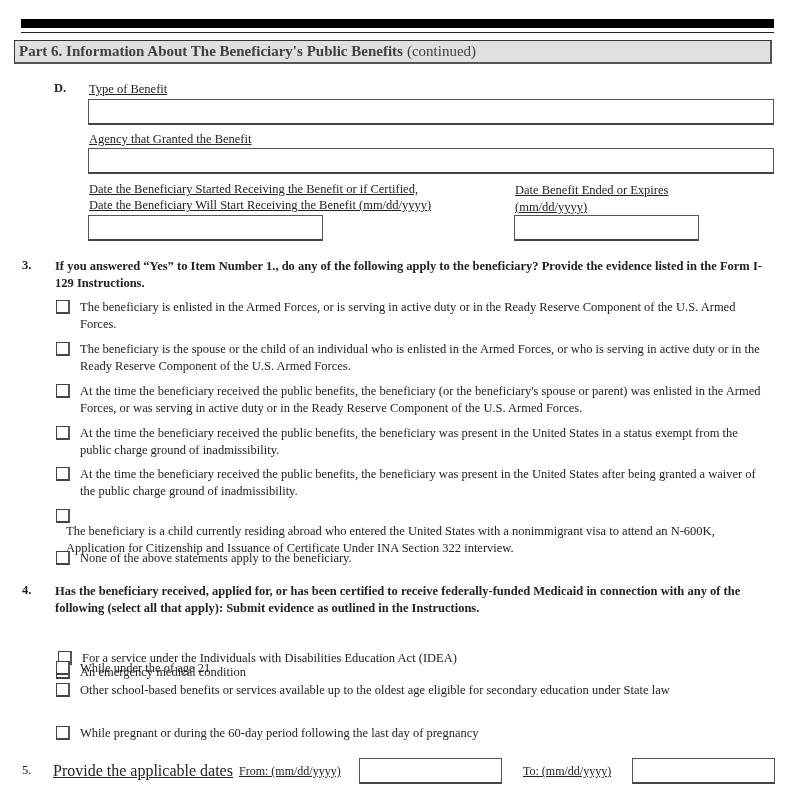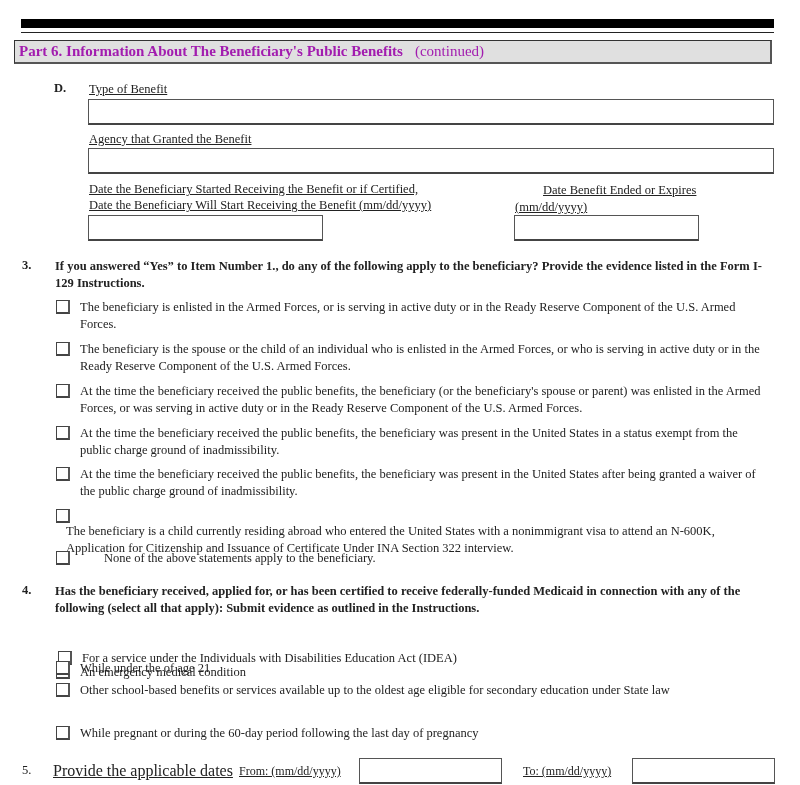--- a/index.html
+++ b/index.html
@@ -29,25 +29,25 @@
       left: 14px; top: 40px; width: 758px; height: 24px;
       background: #e0e0e0;
       border: 1px solid #333333;
       border-bottom: 2px solid #555555;
       border-right: 2px solid #555555;
       box-sizing: border-box;
       display: flex;
       align-items: center;
       padding-left: 4px;
       font-size: 15px;
-      color: #a21caf;
+      color: #404040;
       white-space: nowrap;
     }
     .part-header .bold { font-weight: bold; }
-    .part-header .cont { font-weight: normal; margin-left: 12px; }
+    .part-header .cont { font-weight: normal; margin-left: 4px; }
     .sec-letter {
       font-weight: bold;
       font-size: 12.5px;
     }
     .label {
       font-size: 12.5px;
       line-height: 16px;
       white-space: nowrap;
       text-decoration: underline;
     }
@@ -114,21 +114,21 @@
 <div class="abs label" style="left:89px; top:81px;">Type of Benefit</div>
 <input class="text-input" type="text" style="left: 88px; top: 99px; width: 686px; height: 26px;" value="">
 
 <div class="abs label" style="left:89px; top:131px;">Agency that Granted the Benefit</div>
 <input class="text-input" type="text" style="left: 88px; top: 148px; width: 686px; height: 26px;" value="">
 
 <div class="abs label" style="left:89px; top:181px;">Date the Beneficiary Started Receiving the Benefit or if Certified,</div>
 <div class="abs label" style="left:89px; top:197px;">Date the Beneficiary Will Start Receiving the Benefit (mm/dd/yyyy)</div>
 <input class="text-input" type="text" style="left: 88px; top: 215px; width: 235px; height: 26px;" value="">
 
-<div class="abs label" style="left:515px; top:182px;margin-left:28px;">Date Benefit Ended or Expires</div>
+<div class="abs label" style="left:515px; top:182px;">Date Benefit Ended or Expires</div>
 <div class="abs label" style="left:515px; top:199px;">(mm/dd/yyyy)</div>
 <input class="text-input" type="text" style="left: 514px; top: 215px; width: 185px; height: 26px;" value="">
 
 <div class="abs qnum" style="left:22px; top:258px;">3.</div>
 <div class="abs qtext" style="left:55px; top:258px;">
   <span>If you answered “Yes” to </span><b>Item Number 1.</b><span>, do any of the following apply to the beneficiary?  Provide the evidence listed in the Form I-129 Instructions.</span>
 </div>
 
 <div class="cb-row" style="top:299px;">
   <div class="cb"></div>
@@ -147,21 +147,21 @@
   <div class="cb-text">At the time the beneficiary received the public benefits, the beneficiary was present in the United States in a status exempt from the public charge ground of inadmissibility.</div>
 </div>
 <div class="cb-row" style="top:466px;">
   <div class="cb"></div>
   <div class="cb-text">At the time the beneficiary received the public benefits, the beneficiary was present in the United States after being granted a waiver of the public charge ground of inadmissibility.</div>
 </div>
 <div class="cb-row" style="top:508px;flex-direction:column;">
   <div class="cb"></div>
   <div class="cb-text">The beneficiary is a child currently residing abroad who entered the United States with a nonimmigrant visa to attend an N-600K, Application for Citizenship and Issuance of Certificate Under INA Section 322 interview.</div>
 </div>
-<div class="cb-row" style="top:550px;gap:24px;">
+<div class="cb-row" style="top:550px;">
   <div class="cb"></div>
   <div class="cb-text">None of the above statements apply to the beneficiary.</div>
 </div>
 
 <div class="abs qnum" style="left:22px; top:583px;">4.</div>
 <div class="abs qtext" style="left:55px; top:583px;">Has the beneficiary received, applied for, or has been certified to receive federally-funded Medicaid in connection with any of the following (select all that apply):  Submit evidence as outlined in the Instructions.</div>
 
 <div class="cb-row" style="top:624px;margin-top:40px;">
   <div class="cb"></div>
   <div class="cb-text">An emergency medical condition</div>

